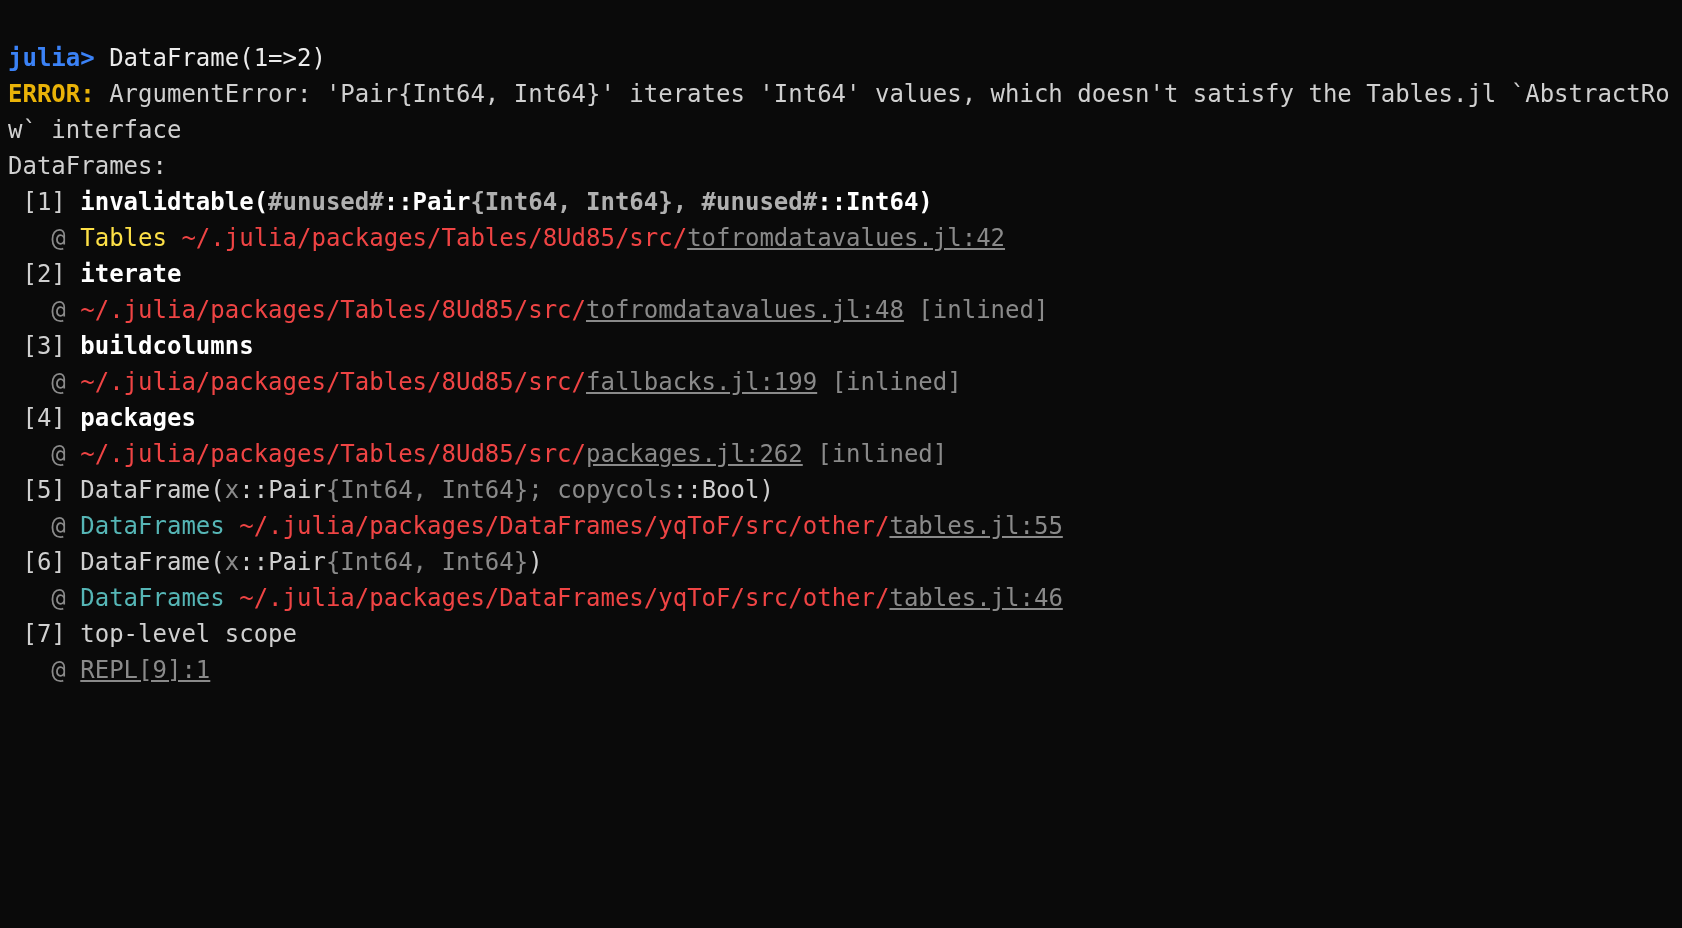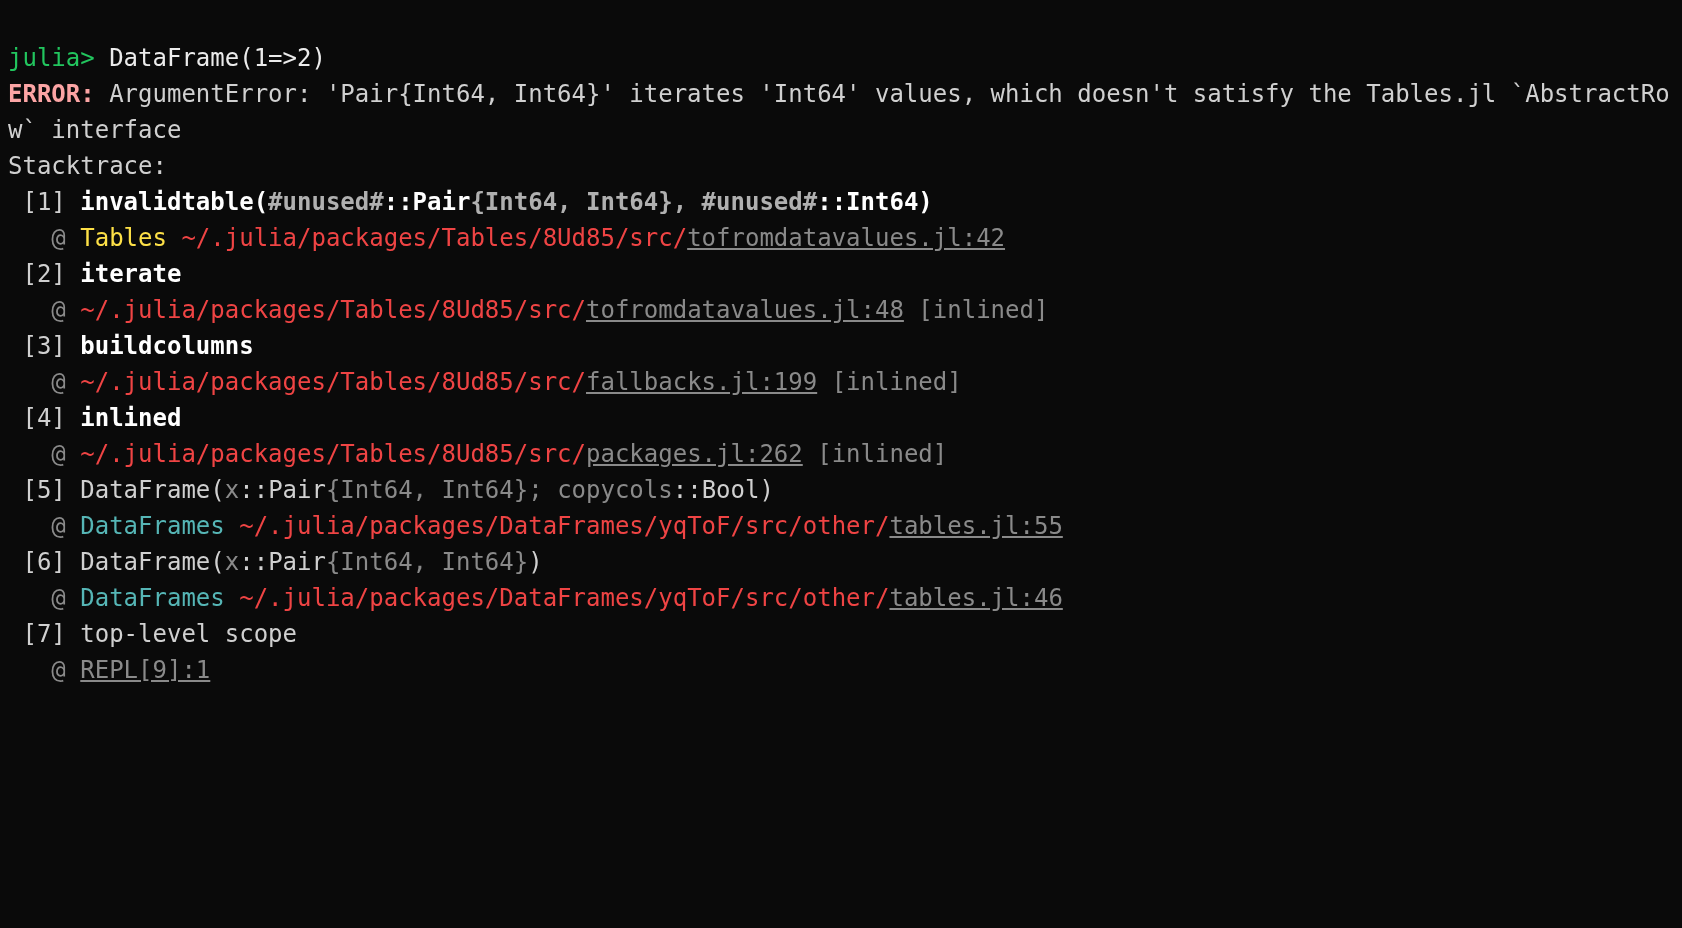--- a/index.html
+++ b/index.html
@@ -9,49 +9,49 @@
     font-family: "Menlo", "Consolas", "DejaVu Sans Mono", monospace;
     font-size: 24px;
     line-height: 1.5;
     color: #d0d0d0;
   }
   .terminal {
     padding: 4px 8px;
     white-space: pre-wrap;
     word-break: break-all;
   }
-  .prompt { color: #22c55e; font-weight: normal; }
+  .prompt { color: #3b82f6; font-weight: bold; }
   .cmd    { color: #ececec; }
-  .error  { color: #fca5a5; font-weight: bold; }
+  .error  { color: #eab308; font-weight: bold; }
   .msg    { color: #d0d0d0; }
   .label  { color: #d0d0d0; }
   .bright { color: #ffffff; font-weight: bold; }
   .dimbold{ color: #b0b0b0; font-weight: bold; margin-top: 28px; }
   .dim    { color: #8a8a8a; }
   .module-tables { color: #fde047; }
   .module-df     { color: #56b6b6; }
   .path   { color: #ef4444; }
   .filelink { color: #8a8a8a; text-decoration: underline; }
   .inlined { color: #8a8a8a; }
   .bracket { color: #d0d0d0; }
 </style>
 </head>
 <body>
 
 <div class="terminal">
 <span class="prompt">julia&gt;</span><span class="cmd"> DataFrame(1=&gt;2)</span>
 <span class="error">ERROR:</span><span class="msg"> ArgumentError: 'Pair{Int64, Int64}' iterates 'Int64' values, which doesn't satisfy the Tables.jl `AbstractRow` interface</span>
-<span class="label">Stacktrace:</span>
+<span class="label">DataFrames:</span>
  <span class="bracket">[1]</span> <span class="bright">invalidtable(</span><span class="dimbold">#unused#</span><span class="bright">::</span><span class="bright">Pair</span><span class="dimbold">{Int64, Int64}</span><span class="dimbold">, </span><span class="dimbold">#unused#</span><span class="bright">::</span><span class="bright">Int64</span><span class="bright">)</span>
    <span class="dim">@ </span><span class="module-tables">Tables</span><span class="path"> ~/.julia/packages/Tables/8Ud85/src/</span><span class="filelink">tofromdatavalues.jl:42</span>
  <span class="bracket">[2]</span> <span class="bright">iterate</span>
    <span class="dim">@ </span><span class="path">~/.julia/packages/Tables/8Ud85/src/</span><span class="filelink">tofromdatavalues.jl:48</span><span class="inlined"> [inlined]</span>
  <span class="bracket">[3]</span> <span class="bright">buildcolumns</span>
    <span class="dim">@ </span><span class="path">~/.julia/packages/Tables/8Ud85/src/</span><span class="filelink">fallbacks.jl:199</span><span class="inlined"> [inlined]</span>
- <span class="bracket">[4]</span> <span class="bright">inlined</span>
+ <span class="bracket">[4]</span> <span class="bright">packages</span>
    <span class="dim">@ </span><span class="path">~/.julia/packages/Tables/8Ud85/src/</span><span class="filelink">packages.jl:262</span><span class="inlined"> [inlined]</span>
  <span class="bracket">[5]</span> <span class="msg">DataFrame(</span><span class="dim">x</span><span class="msg">::</span><span class="msg">Pair</span><span class="dim">{Int64, Int64}</span><span class="dim">; </span><span class="dim">copycols</span><span class="msg">::</span><span class="msg">Bool</span><span class="msg">)</span>
    <span class="dim">@ </span><span class="module-df">DataFrames</span><span class="path"> ~/.julia/packages/DataFrames/yqToF/src/other/</span><span class="filelink">tables.jl:55</span>
  <span class="bracket">[6]</span> <span class="msg">DataFrame(</span><span class="dim">x</span><span class="msg">::</span><span class="msg">Pair</span><span class="dim">{Int64, Int64}</span><span class="msg">)</span>
    <span class="dim">@ </span><span class="module-df">DataFrames</span><span class="path"> ~/.julia/packages/DataFrames/yqToF/src/other/</span><span class="filelink">tables.jl:46</span>
  <span class="bracket">[7]</span> <span class="msg">top-level scope</span>
    <span class="dim">@ </span><span class="filelink">REPL[9]:1</span>
 </div>
 
 </body></html>

